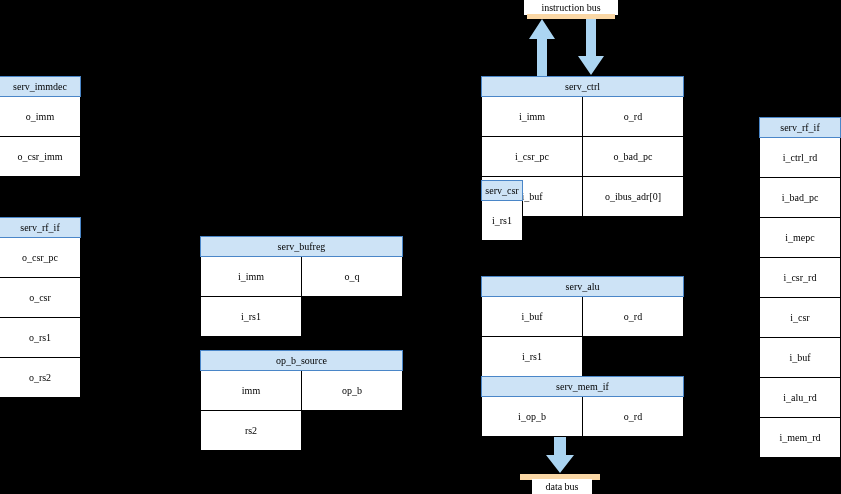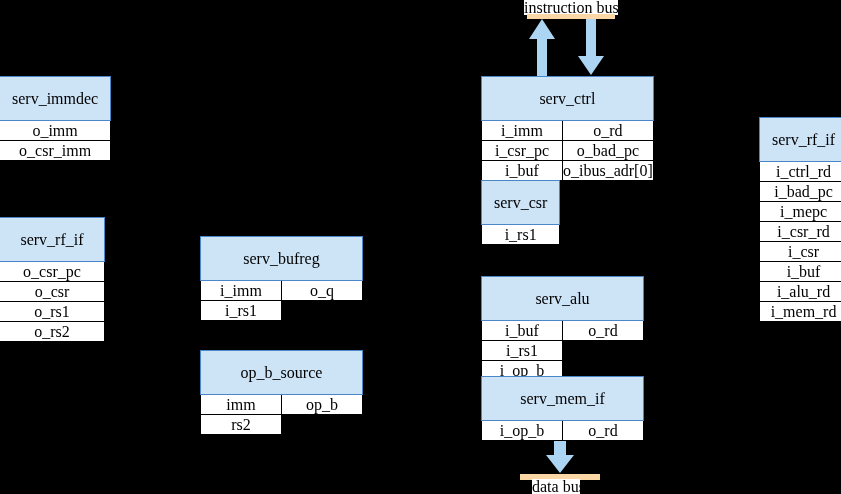--- a/index.html
+++ b/index.html
@@ -14,43 +14,43 @@
     --label-bg:#ffffff;
   }
   html,body{margin:0;padding:0;}
   body{background:var(--background);}
   #stage{
     position:relative;
     width:841px;height:494px;
     background:var(--background);
     overflow:hidden;
     font-family:"Liberation Serif","DejaVu Serif",serif;
-    font-size:16px;
+    font-size:10px;
     color:var(--text);
   }
   table.module{
     position:absolute;
     border-collapse:collapse;
     table-layout:fixed;
   }
   table.module th{
     background:var(--header-fill);
     border:1px solid var(--header-border);
     font-weight:normal;
     height:19px;
-    padding:12px;
+    padding:0;
     text-align:center;
     white-space:nowrap;
     overflow:visible;
   }
   table.module td{
     background:var(--cell-fill);
     border:1px solid var(--cell-border);
     height:19px;
-    padding:0;
+    padding:10px;
     text-align:center;
     white-space:nowrap;
     overflow:visible;
     margin-left:40px;
   }
   .col80{width:80px;}
   .bus-label{
     position:absolute;
     background:var(--label-bg);
     color:var(--text);
@@ -71,21 +71,21 @@
 </style>
 </head>
 <body>
 
 <div id="stage">
 
   <div class="bus-label" style="left:524px;top:0;width:94px;">instruction bus</div>
   <div class="bus-bar" style="left:527px;top:14px;width:88px;height:5px;"></div>
 
   <div class="bus-bar" style="left:520px;top:474px;width:80px;height:6px;"></div>
-  <div class="bus-label" style="left:532px;top:479px;width:48px;">data bus</div>
+  <div class="bus-label" style="left:532px;top:479px;width:60px;">data bus</div>
 
   <svg id="arrow-layer">
     <polygon points="542,19 555,39 547,39 547,77 537,77 537,39 529,39"></polygon>
     <polygon points="586,19 596,19 596,56 604,56 591,75 578,56 586,56"></polygon>
     <polygon points="560,417 574,435 566,435 566,455 574,455 560,473 546,455 554,455 554,435 546,435"></polygon>
   </svg>
 
   <table class="module" style="left:-1px;top:76px;">
     <tbody>
         <tr>

